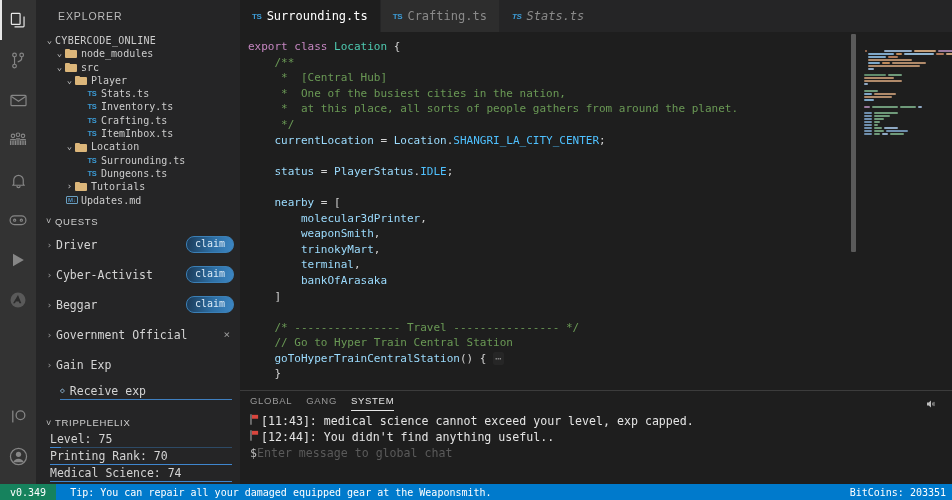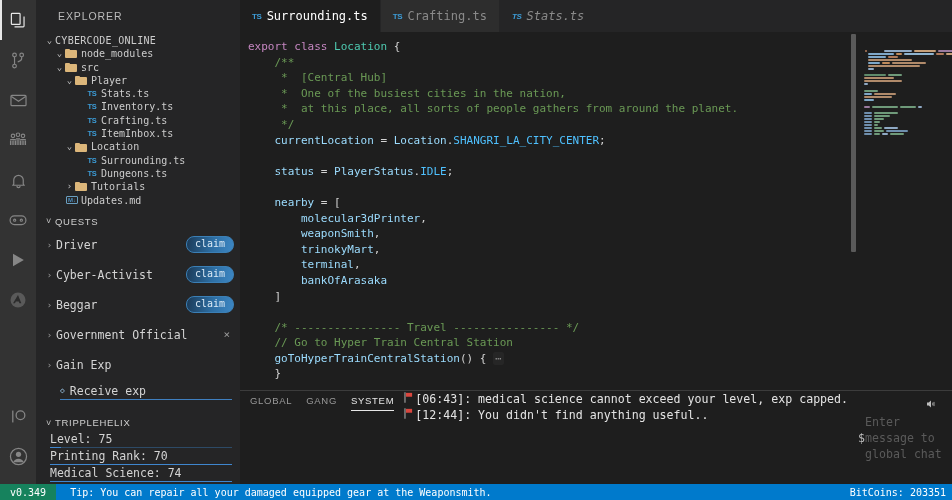--- a/index.html
+++ b/index.html
@@ -180,21 +180,21 @@
   .mm-line { position: absolute; height: 2px; border-radius: 1px; }
   .editor-scrollbar {
     position: absolute; right: 0; top: 0; width: 10px; height: 212px;
     background: #4f4f4f; opacity: .55;
   }
 
   
   .chat {
     flex: 0 0 94px; height: 94px; background: #1e1e1e;
     border-top: 1px solid #3c3c3c; position: relative;
-    display: flex; flex-direction: row;
+    display: flex; flex-direction: column;
   }
   .chat-tabs {
     height: 22px; display: flex; align-items: center; padding-left: 10px; gap: 14px;
     flex: 0 0 22px;
   }
   .chat-tab {
     font-size: 9.5px; letter-spacing: .7px; color: #9a9a9a;
     font-family: "Liberation Sans", sans-serif; position: relative;
     padding-bottom: 3px;
   }
@@ -522,21 +522,21 @@
             <path d="M4 9h3.5L12 5v14L7.5 15H4z"></path>
             <path d="M15.5 9.2v5.6M18 7.8v8.4" stroke="currentColor" stroke-width="1.6" fill="none"></path>
           </svg>
         </div>
         <div class="chat-lines" id="chat-lines">
             <div class="chat-line">
               <span class="flag"><svg width="9" height="11" viewBox="0 0 12 14">
                   <rect x="0.5" y="0" width="1.6" height="14" fill="#9a9a9a"></rect>
                   <path d="M2.6 0.8h8.2v5.2H2.6z" fill="#d9463e"></path>
                 </svg></span>
-              <span>[06:43]: medical science cannot exceed your level, exp capped.</span>
+              <span>[11:43]: medical science cannot exceed your level, exp capped.</span>
             </div>
             <div class="chat-line">
               <span class="flag"><svg width="9" height="11" viewBox="0 0 12 14">
                   <rect x="0.5" y="0" width="1.6" height="14" fill="#9a9a9a"></rect>
                   <path d="M2.6 0.8h8.2v5.2H2.6z" fill="#d9463e"></path>
                 </svg></span>
               <span>[12:44]: You didn't find anything useful..</span>
             </div>
           </div>
         <div class="chat-input-row">

